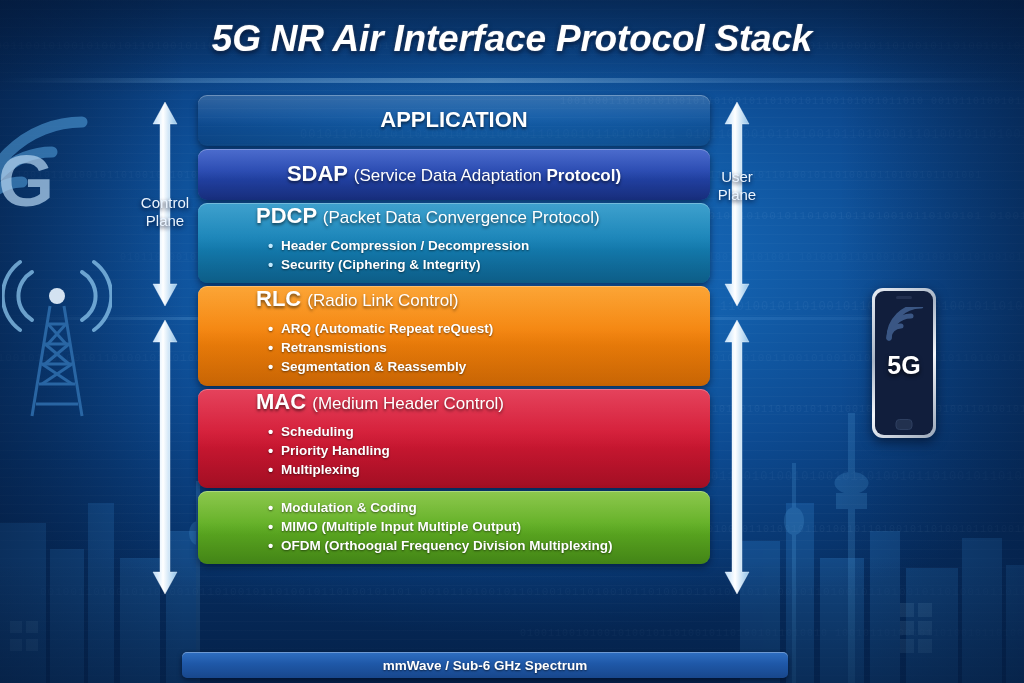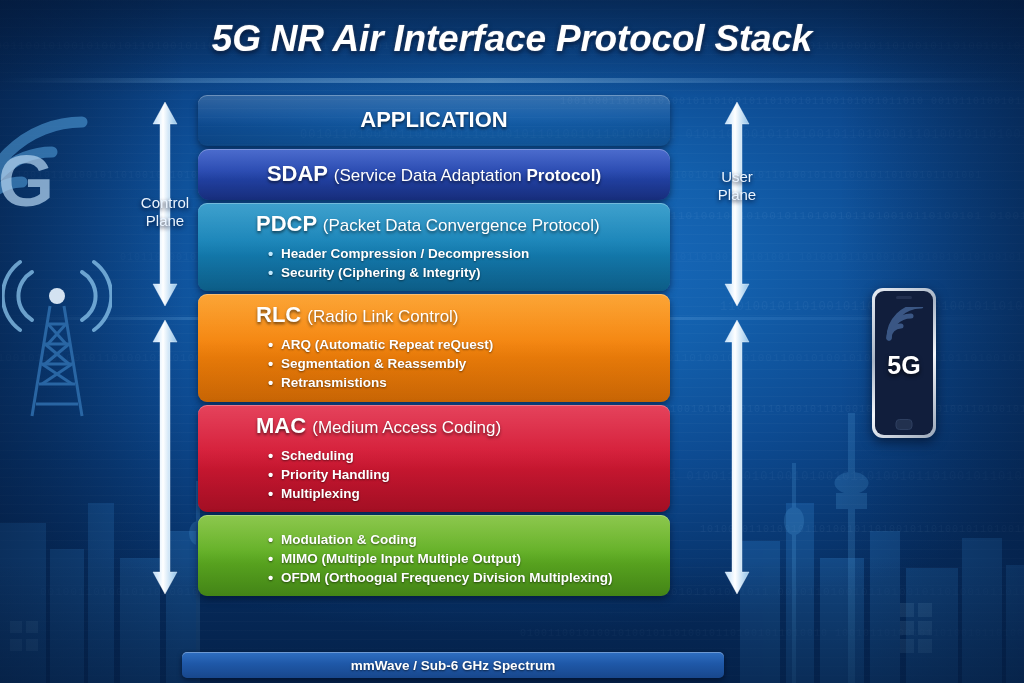--- a/index.html
+++ b/index.html
@@ -53,36 +53,36 @@
     text-align:center;
     font-size:37px; font-weight:bold; color:#ffffff;
     letter-spacing:-0.2px;
     text-shadow:0 2px 5px rgba(0,10,35,0.85), 0 0 2px rgba(255,255,255,0.4);
     z-index:6;
     font-style:italic;
   }
 
   
   #stack {
-    position:absolute; left:198px; top:95px; width:472px;
+    position:absolute; left:198px; top:95px; width:512px;
     z-index:5;
   }
   .layer {
     position:relative;
     border-radius:9px;
     margin-bottom:3px;
     box-shadow:0 3px 7px rgba(0,12,35,0.55), inset 0 1px 0 rgba(255,255,255,0.28);
     overflow:hidden;
   }
   .layer::after{
     content:""; position:absolute; inset:0;
     background:linear-gradient(to bottom, rgba(255,255,255,0.16) 0%, rgba(255,255,255,0.04) 42%, rgba(0,0,0,0.05) 60%, rgba(0,0,0,0.14) 100%);
     pointer-events:none;
   }
-  .layer-inner { position:relative; z-index:2; padding:8px 0 9px 0; }
+  .layer-inner { position:relative; z-index:2; padding:0 0 9px 0; }
 
   .l-head {
     text-align:center; color:#fff;
     text-shadow:0 2px 3px rgba(0,0,0,0.55);
     font-size:22px; font-weight:bold;
     line-height:1.18;
   }
   .l-head .sub { font-size:17px; font-weight:normal; }
   .l-head .sub b { font-weight:bold; }
   .l-head.centered { text-align:center; }
@@ -92,31 +92,31 @@
   .bullets li {
     color:#ffffff; font-size:13.5px; font-weight:bold;
     line-height:1.42;
     text-shadow:0 1px 2px rgba(0,0,0,0.5);
     position:relative; padding-left:13px;
   }
   .bullets li::before{
     content:"\2022"; position:absolute; left:0; top:-1px;
     font-size:15px;
   }
-  .c-sdap { background:linear-gradient(to bottom,#2a50c4 0%,#2344aa 55%,#1b3590 100%);border-radius:11px; }
+  .c-sdap { background:linear-gradient(to bottom,#2a50c4 0%,#2344aa 55%,#1b3590 100%); }
   .c-pdcp { background:linear-gradient(to bottom,#1a8fc4 0%,#147fb4 55%,#0f6c9d 100%); }
   .c-rlc  { background:linear-gradient(to bottom,#fb9410 0%,#f4820a 48%,#e87505 100%); }
   .c-mac  { background:linear-gradient(to bottom,#e01f3d 0%,#d11833 55%,#bd1129 100%); }
   .c-phy  { background:linear-gradient(to bottom,#77bd2c 0%,#5fae22 50%,#4e9a1a 100%); }
   .c-pdcp .bullets li::before{ color:#bfe9ff; }
   .c-rlc  .bullets li::before,.c-mac .bullets li::before,.c-phy .bullets li::before{ color:#ffffff; }
 
   
   #spectrum {
-    position:absolute; left:182px; top:652px; width:542px; height:26px;
+    position:absolute; left:182px; top:652px; width:606px; height:26px;
     border-radius:5px; z-index:5;
     background:linear-gradient(to bottom,#2f6fc2 0%,#1f58a8 45%,#18478c 100%);
     box-shadow:0 2px 5px rgba(0,10,30,0.6), inset 0 1px 0 rgba(255,255,255,0.3);
     display:flex; align-items:center; justify-content:center;
     color:#ffffff; font-size:13.5px; font-weight:bold;
     text-shadow:0 1px 2px rgba(0,0,0,0.6);
   }
 
   
   .plane-label {
@@ -332,28 +332,28 @@
           <li>Header Compression / Decompression</li>
           <li>Security (Ciphering &amp; Integrity)</li>
         </ul>
       </div>
     </div>
     <div class="layer c-rlc">
       <div class="layer-inner">
         <div class="l-head indented"><span>RLC</span> <span class="sub"><span>(Radio Link Control)</span></span></div>
         <ul class="bullets">
           <li>ARQ (Automatic Repeat reQuest)</li>
+          <li>Retransmistions</li>
           <li>Segmentation &amp; Reassembly</li>
-          <li>Retransmistions</li>
         </ul>
       </div>
     </div>
     <div class="layer c-mac">
       <div class="layer-inner">
-        <div class="l-head indented"><span>MAC</span> <span class="sub"><span>(Medium Access Coding)</span></span></div>
+        <div class="l-head indented"><span>MAC</span> <span class="sub"><span>(Medium Header Control)</span></span></div>
         <ul class="bullets">
           <li>Scheduling</li>
           <li>Priority Handling</li>
           <li>Multiplexing</li>
         </ul>
       </div>
     </div>
     <div class="layer c-phy">
       <div class="layer-inner">
         <ul class="bullets">

